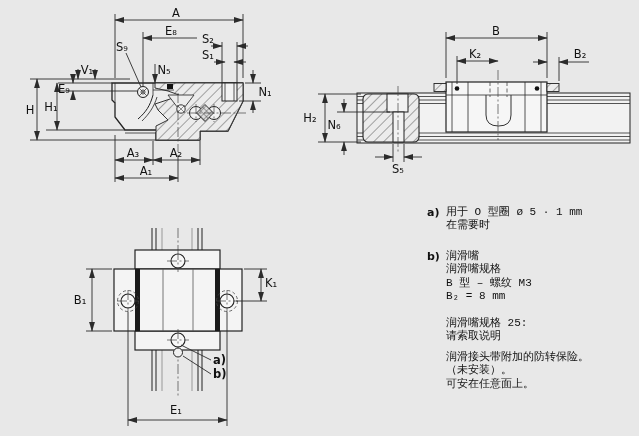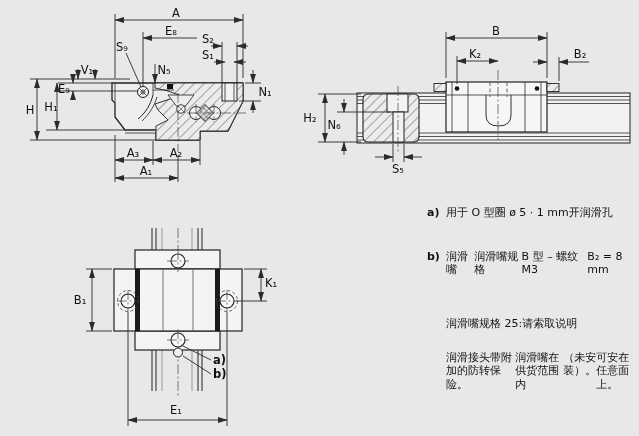--- a/index.html
+++ b/index.html
@@ -8,21 +8,21 @@
   #drawing{position:absolute;left:0;top:0;}
   .dim{stroke:#2b2b2b;stroke-width:0.9;fill:none;}
   .thin{stroke:#2b2b2b;stroke-width:0.8;fill:none;}
   .out{stroke:#222;stroke-width:1.3;}
   .dd{stroke:#444;stroke-width:0.7;fill:none;stroke-dasharray:10 2.5 2 2.5;}
   text.dl{font-size:11.5px;fill:#111;font-family:"DejaVu Sans",sans-serif;}
   text.bold{font-weight:700;}
   .notes{position:absolute;left:0;top:0;width:639px;height:436px;pointer-events:none;}
   .note{position:absolute;left:427px;display:flex;font-size:11px;line-height:13.4px;color:#111;}
   .note .mk{font-weight:700;width:19px;flex:0 0 19px;}
-  .note .tx{display:flex;flex-direction:row;}
+  .note .tx{display:flex;flex-direction:column;font-family:Liberation Mono, monospace;}
   .note.plain{left:446px;}
 </style>
 </head>
 <body>
 
 <div id="stage">
 <svg id="drawing" width="639" height="436" viewBox="0 0 639 436">
   <defs>
     <marker id="ar" viewBox="0 0 10 6" markerWidth="10" markerHeight="6" refX="9.3" refY="3" orient="auto-start-reverse" markerUnits="userSpaceOnUse">
       <path d="M0,0 L10,3 L0,6 Z" fill="#2b2b2b"></path>
@@ -203,40 +203,39 @@
     <text class="dl bold" x="213" y="364">a)</text>
     <text class="dl bold" x="213" y="378">b)</text>
   </g>
 </svg>
 
 <div class="notes">
   <div class="note" style="top:206px">
     <span class="mk">a)</span>
     <span class="tx">
       <span>用于 O 型圈 ø 5 · 1 mm</span>
-      <span>开润滑孔</span>
+      <span>在需要时</span>
     </span>
   </div>
   <div class="note" style="top:250px">
     <span class="mk">b)</span>
     <span class="tx">
       <span>润滑嘴</span>
       <span>润滑嘴规格</span>
       <span>B 型 – 螺纹 M3</span>
       <span>B₂ = 8 mm</span>
     </span>
   </div>
   <div class="note plain" style="top:317px">
     <span class="tx">
       <span>润滑嘴规格 25:</span>
       <span>请索取说明</span>
     </span>
   </div>
   <div class="note plain" style="top:351px">
     <span class="tx">
       <span>润滑接头带附加的防转保险。</span>
-      <span>润滑嘴在供货范围内</span>
       <span>（未安装）。</span>
       <span>可安在任意面上。</span>
     </span>
   </div>
 </div>
 </div>
 
 </body></html>

